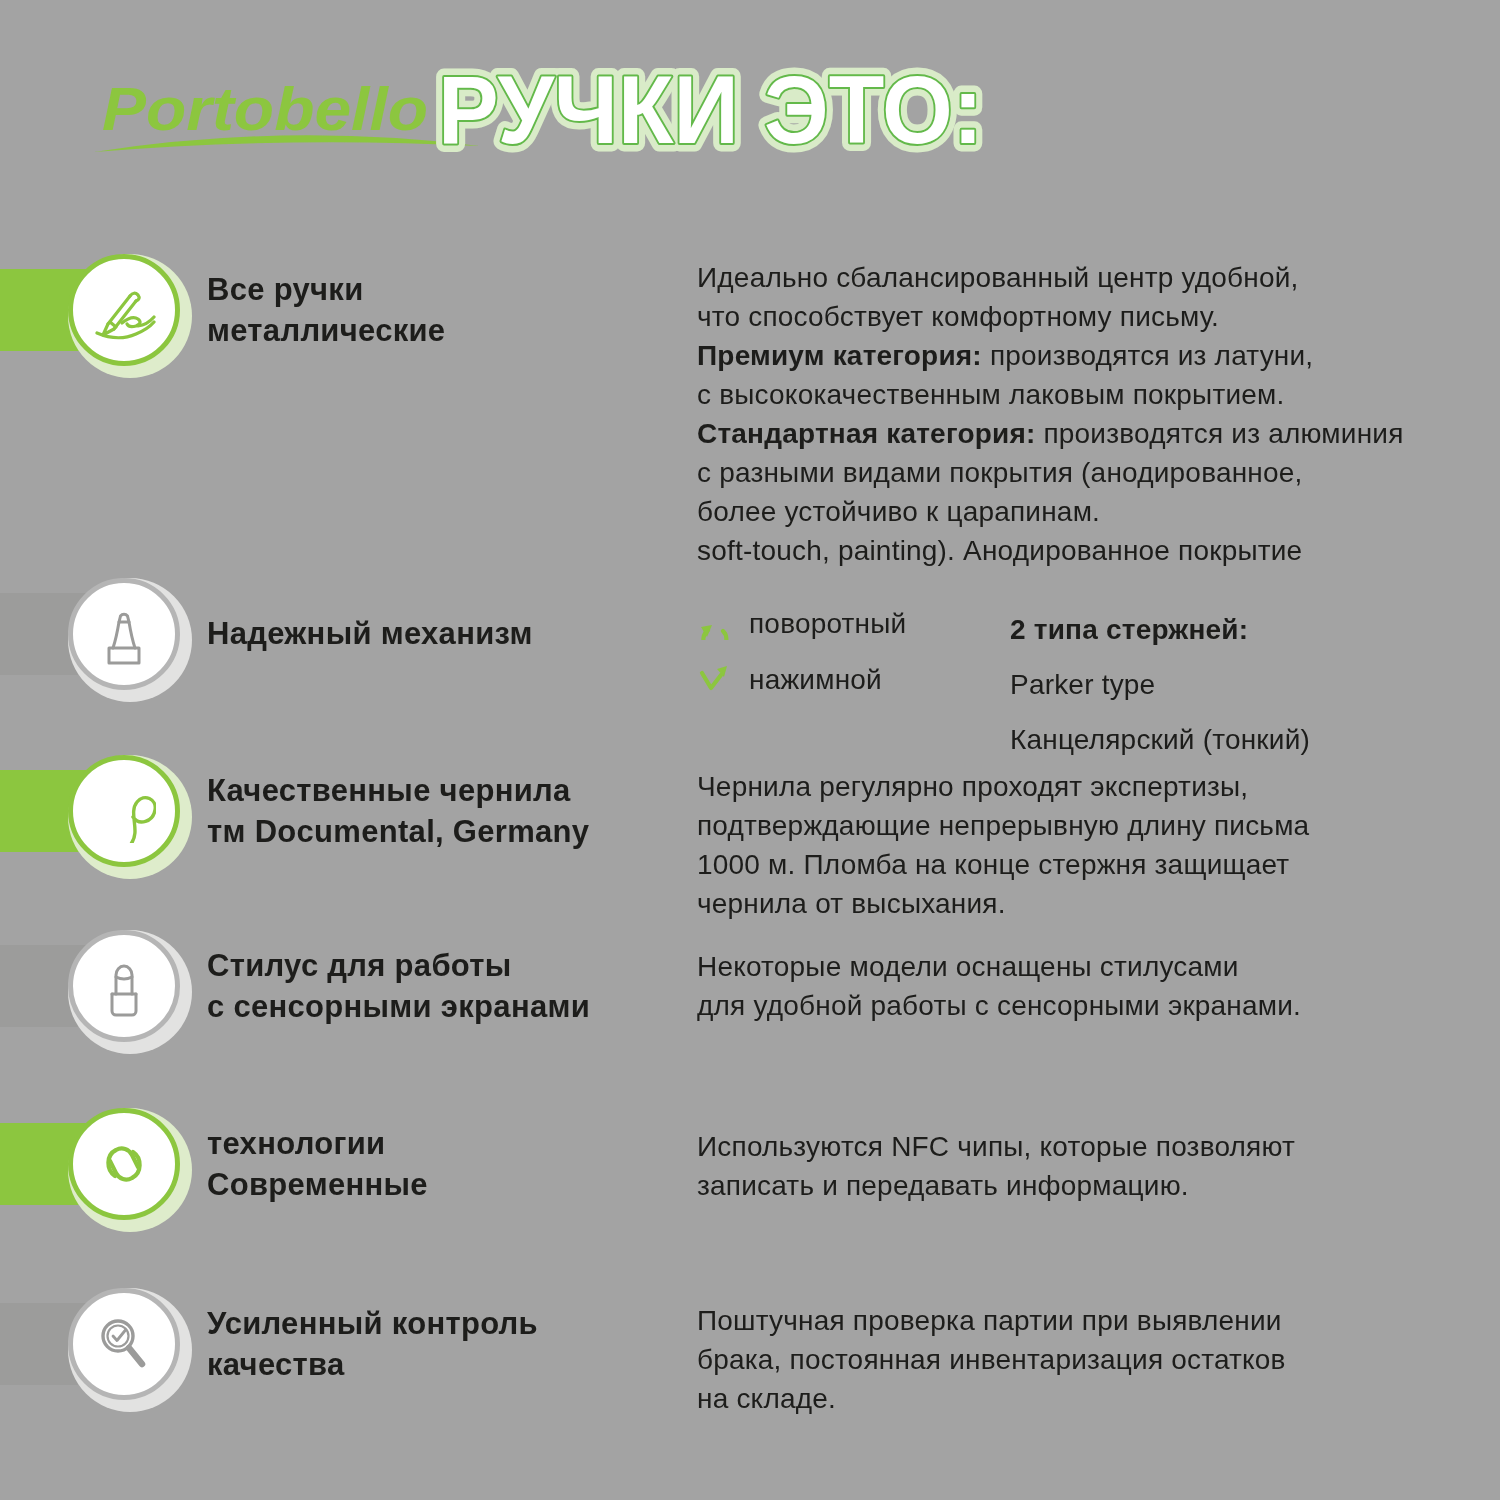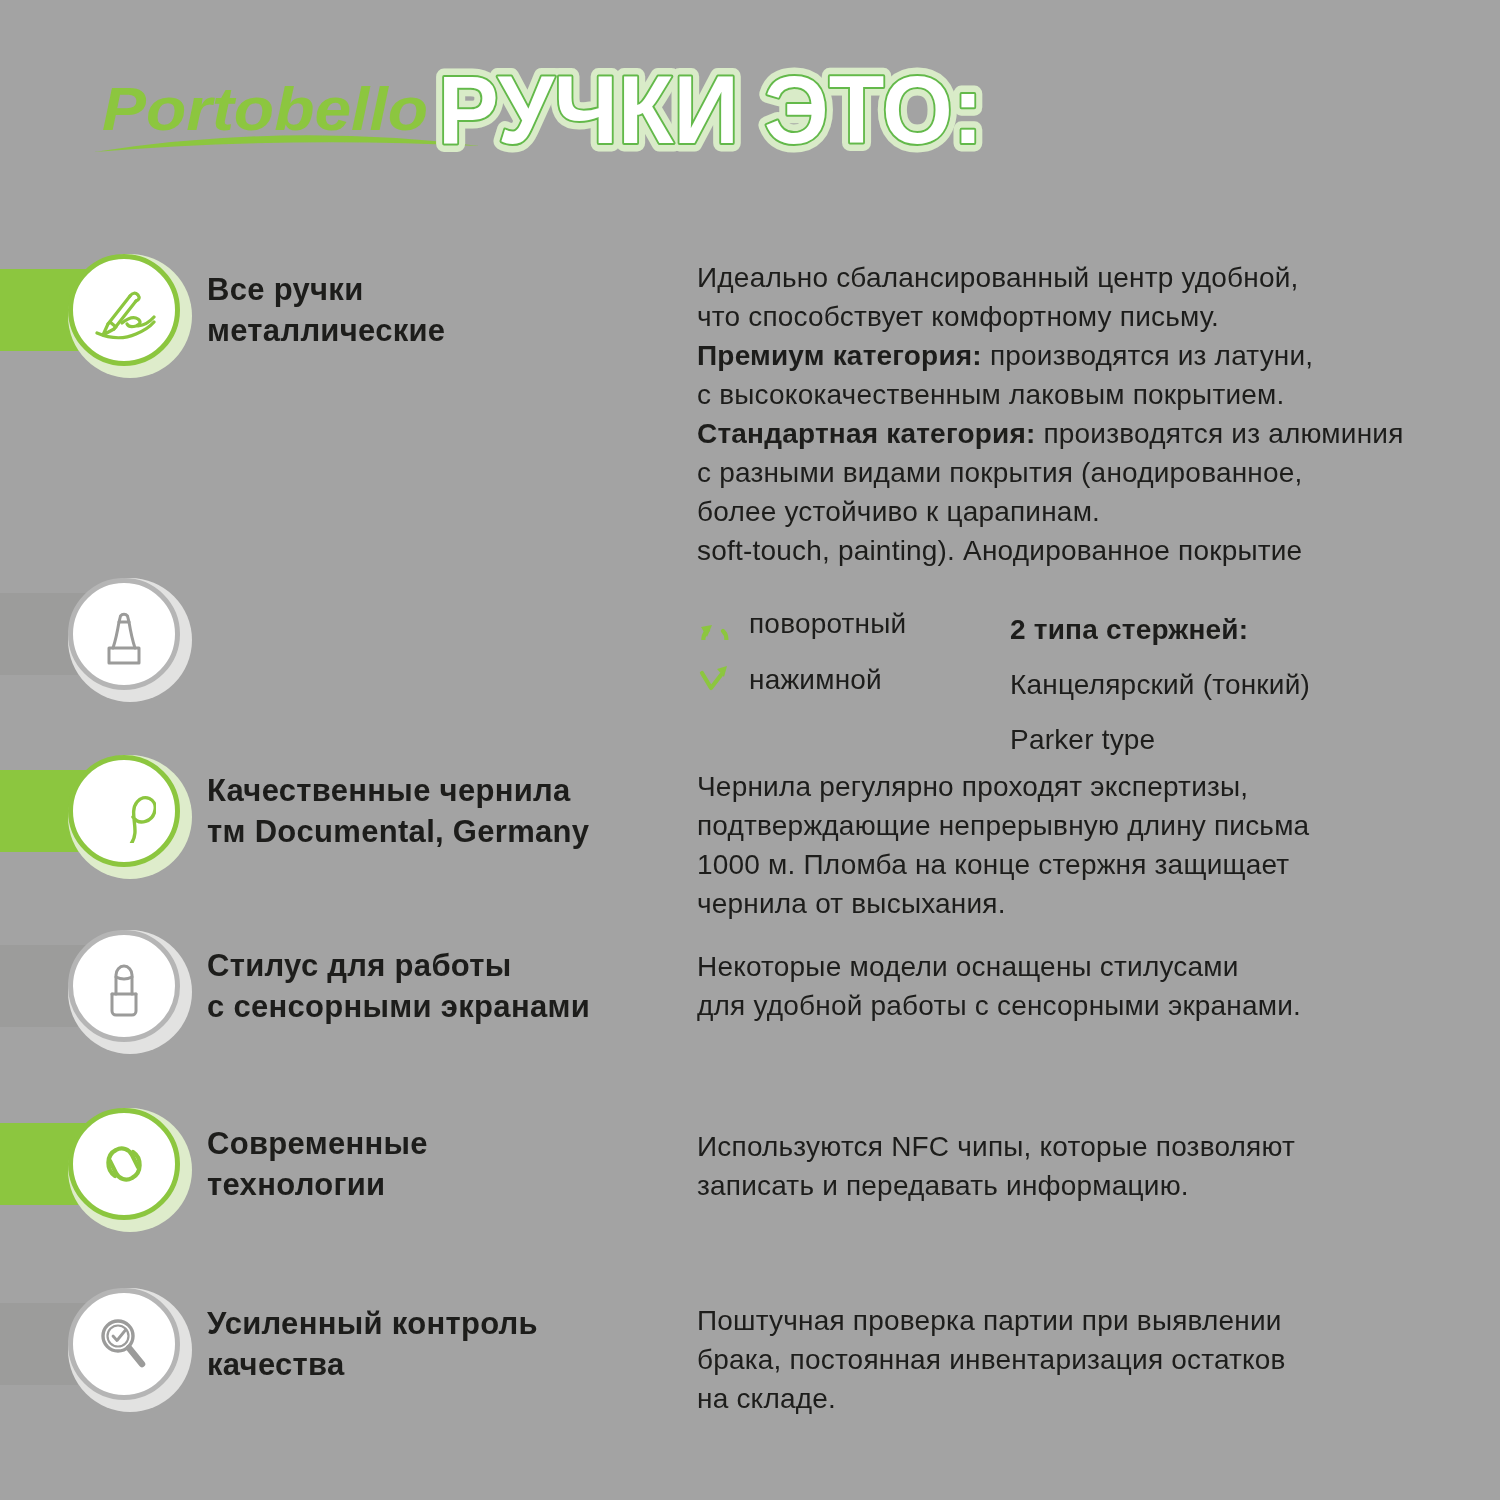--- a/index.html
+++ b/index.html
@@ -105,41 +105,44 @@
   <div class="row gray r2">
     <div class="bar"></div>
     <div class="halo"></div>
     <div class="circle"></div>
     <svg class="icon" viewBox="0 0 64 64" fill="none" stroke="currentColor" stroke-width="3" stroke-linecap="round" stroke-linejoin="round">
       <path d="M27,20 l1.5,-6 a4.5,4.5 0 0 1 7,0 l1.5,6 z"></path>
       <path d="M27,20 C25,32 23,40 21,46"></path>
       <path d="M37,20 C39,32 41,40 43,46"></path>
       <path d="M17,46 h30 v15 h-30 z"></path>
     </svg>
+    <div class="title t1">
+        <div>Надежный механизм</div>
+      </div>
     <div class="mech">
       <div class="mech-item">
         <svg width="36" height="36" viewBox="0 0 36 36">
           <path d="M26,27 A11.5,11.5 0 1 1 11,26" fill="none" stroke="currentColor" stroke-width="4.2" stroke-linecap="round"></path>
           <polygon points="4,23 15,21 10,33" fill="currentColor"></polygon>
         </svg>
         <span>поворотный</span>
       </div>
       <div class="mech-item">
         <svg width="36" height="36" viewBox="0 0 36 36">
           <path d="M5,13 L14,28 L24,15" fill="none" stroke="currentColor" stroke-width="4.2" stroke-linecap="round" stroke-linejoin="round"></path>
           <polygon points="20,9 30,6 27,17" fill="currentColor"></polygon>
         </svg>
         <span>нажимной</span>
       </div>
     </div>
     <div class="refills">
       <div class="b">2 типа стержней:</div>
       <div>
+          <div>Parker type</div>
           <div>Канцелярский (тонкий)</div>
-          <div>Parker type</div>
         </div>
     </div>
   </div>
 
   <div class="row green r3">
     <div class="bar"></div>
     <div class="halo"></div>
     <div class="circle"></div>
     <svg class="icon" viewBox="0 0 64 64" fill="none" stroke="currentColor" stroke-width="3.4" stroke-linecap="round">
       <path d="M6,66 C16,78 30,76 39,65 C49,52 36,34 45,23 C52,14 65,20 63,31 C61,43 47,47 41,38"></path>
@@ -178,22 +181,22 @@
 
   <div class="row green r5">
     <div class="bar"></div>
     <div class="halo"></div>
     <div class="circle"></div>
     <svg class="icon" viewBox="0 0 64 64" fill="none" stroke="currentColor" stroke-width="4.2" stroke-linecap="round">
       <path d="M23,44 C14,38 14,23 24,18 C30,14.5 37,17 40,23 L46,35"></path>
       <path d="M41,20 C50,26 50,41 40,46 C34,49.5 27,47 24,41 L18,29"></path>
     </svg>
     <div class="title">
+        <div>технологии</div>
         <div>Современные</div>
-        <div>технологии</div>
       </div>
     <div class="desc">
         <div><span>Используются NFC чипы, которые позволяют</span></div>
         <div><span>записать и передавать информацию.</span></div>
       </div>
   </div>
 
   <div class="row gray r6">
     <div class="bar"></div>
     <div class="halo"></div>

